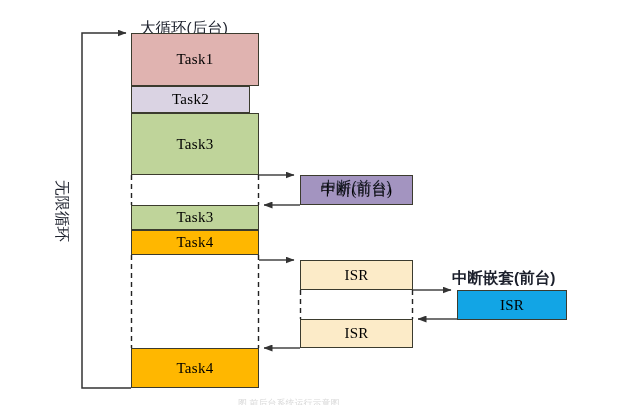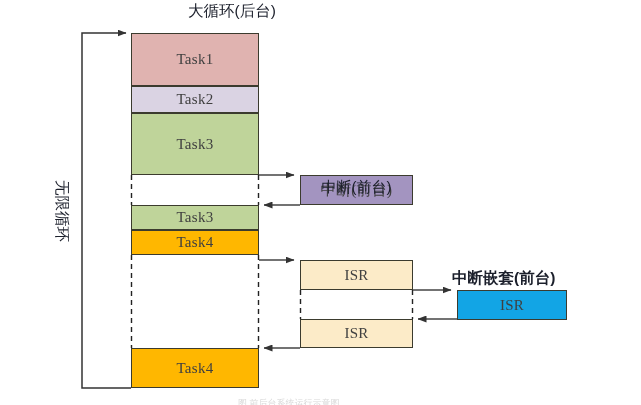--- a/index.html
+++ b/index.html
@@ -16,21 +16,21 @@
     overflow: hidden;
   }
   .blk {
     position: absolute;
     box-sizing: border-box;
     border: 1.2px solid #3b3b2e;
     display: flex;
     align-items: center;
     justify-content: center;
     font-size: 15px;
-    color: #404040;
+    color: #000000;
     letter-spacing: 0.3px;
   }
   .label {
     position: absolute;
     font-size: 15.5px;
     color: #1b1f2b;
     white-space: nowrap;
     font-family: "Liberation Sans", "DejaVu Sans", sans-serif;
   }
   .vlabel {
@@ -61,29 +61,29 @@
     color: #d9d9d9;
     white-space: nowrap;
     font-family: "Liberation Sans", "DejaVu Sans", sans-serif;
   }
 </style>
 </head>
 <body>
 
 <div id="canvas">
 
-  <div class="label" style="left:140px; top:1px;margin-left:48px;">大循环(后台)</div>
+  <div class="label" style="left:140px; top:18px;">大循环(后台)</div>
 
   <div class="label" style="left:452px; top:268px;font-weight:bold;">中断嵌套(前台)</div>
 
   <div class="vlabel" style="left:72px; top:180px;">无限循环</div>
 
   <div class="blk" style="left:131px; top:33px; width:128px; height:53px; background:#e0b3b0;">Task1</div>
 
-  <div class="blk" style="left:131px; top:86px; width:128px; height:27px; background:#dad3e3;">Task2</div>
+  <div class="blk" style="left:131px; top:86px; width:119px; height:27px; background:#dad3e3;">Task2</div>
 
   <div class="blk" style="left:131px; top:113px; width:128px; height:62px; background:#bfd49a;">Task3</div>
 
   <div class="empty" style="left:131px; top:175px; width:128px; height:30px;"></div>
 
   <div class="blk" style="left:131px; top:205px; width:128px; height:25px; background:#bfd49a;">Task3</div>
 
   <div class="blk" style="left:131px; top:230px; width:128px; height:25px; background:#ffb700;">Task4</div>
 
   <div class="empty" style="left:131px; top:255px; width:128px; height:93px;"></div>

